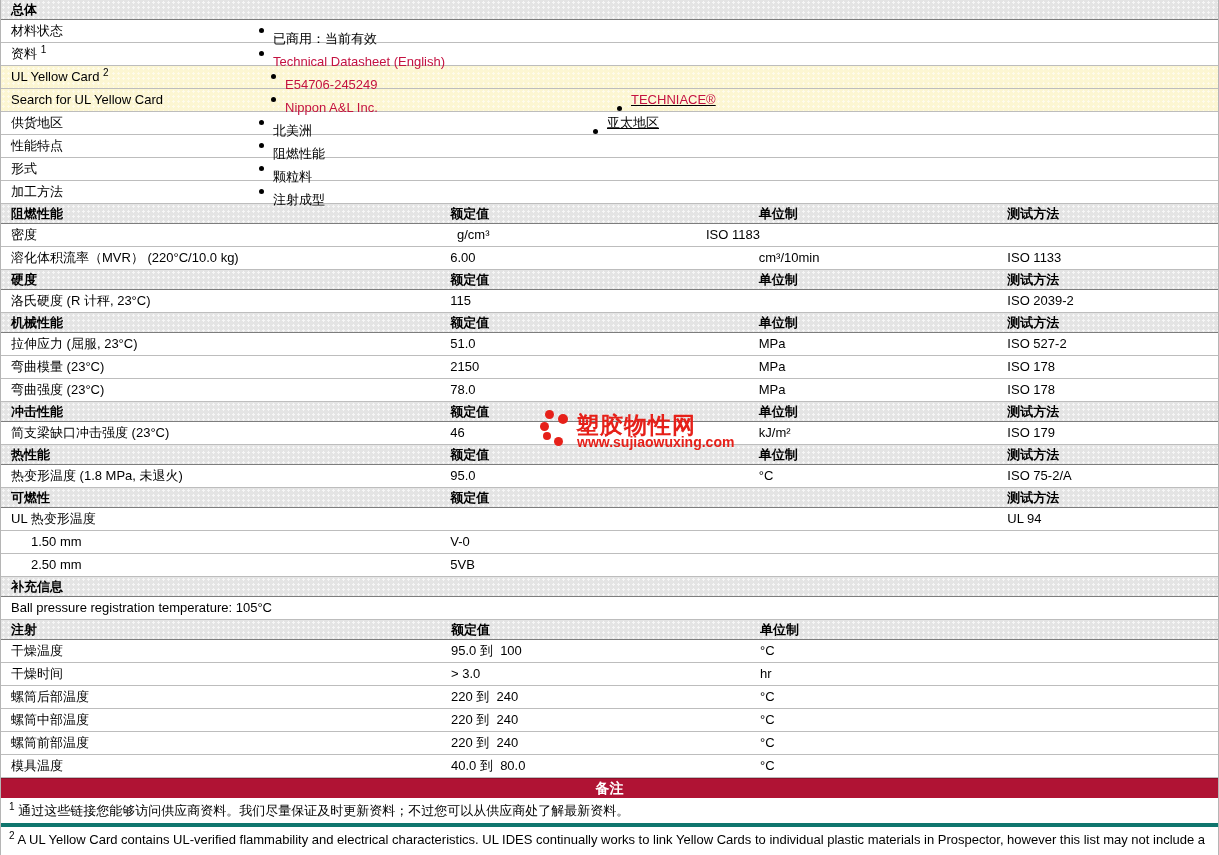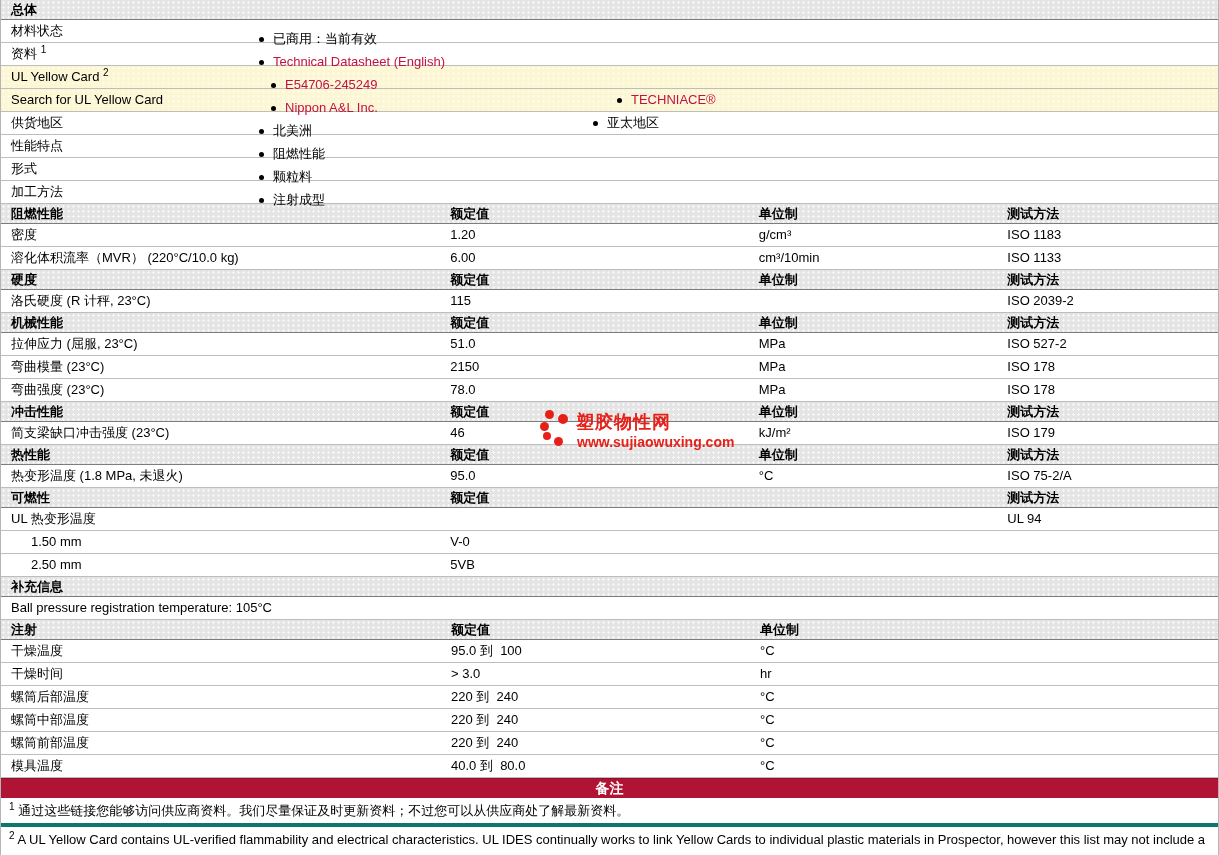--- a/index.html
+++ b/index.html
@@ -29,40 +29,40 @@
   }
   .c-label { width:450px; padding-left:10px; overflow:hidden; white-space:nowrap; }
   .c-label.ind { padding-left:30px; }
   .c-label.wide { width:1219px; }
   .c-val { width:303px; white-space:pre; overflow:hidden; }
   .c-unit { width:249px; padding-left:6px; white-space:nowrap; overflow:hidden; }
   .c-test { width:217px; padding-left:6px; white-space:nowrap; overflow:hidden; }
   .b { font-weight:bold; }
   
   .o-label { width:248px; padding-left:10px; white-space:nowrap; overflow:hidden; }
-  .o-item { width:334px; padding-left:10px; display:flex; align-items:center; white-space:nowrap; overflow:hidden;margin-top:16px; }
-  .o-item2 { flex:1; padding-left:10px; display:flex; align-items:center; white-space:nowrap; overflow:hidden; }
+  .o-item { width:334px; padding-left:10px; display:flex; align-items:flex-start; white-space:nowrap; overflow:hidden;margin-top:16px; }
+  .o-item2 { flex:1; padding-left:10px; display:flex; align-items:flex-end; white-space:nowrap; overflow:hidden;text-decoration:underline; }
   .dot { display:inline-block; width:5px; height:5px; border-radius:50%; background:#000; margin-right:9px; flex:0 0 auto; }
   .lnk { color:#c41240; cursor:pointer; }
   sup { font-size:10px; vertical-align:super; line-height:0; }
   
   .remark {
     height:20px; line-height:19px; background:#b01334; color:#fff;
     font-weight:bold; text-align:center; font-size:14px;
     border-top:1px solid #8a0f29;
   }
   
   .fnote { padding:3px 0 2px 8px; line-height:19px; }
   .fnote.first { border-bottom:4px solid #0f766e; padding-bottom:3px; }
   .fnline { white-space:nowrap; }
   .fnline2 { white-space:nowrap; padding-left:1px; margin-top:2px; }
   
   .wm { position:absolute; left:540px; top:403px; width:150px; height:44px; pointer-events:none; }
   .wm .d { position:absolute; border-radius:50%; background:#e62019; }
-  .wm-name { position:absolute; left:36px; top:7px; font-size:18px; font-weight:bold; color:#e62019; letter-spacing:1px; white-space:nowrap; }
+  .wm-name { position:absolute; left:36px; top:7px; font-size:23px; font-weight:bold; color:#e62019; letter-spacing:1px; white-space:nowrap; }
   .wm-url { position:absolute; left:37px; top:31px; font-size:14px; font-weight:bold; color:#e62019; white-space:nowrap; }
 </style>
 </head>
 <body>
 
 <div class="page">
 
   <div class="shead">
     <div class="c-label b">总体</div>
   </div>
@@ -140,21 +140,20 @@
   </div>
 
   <div class="shead">
     <div class="c-label b">阻燃性能</div>
     <div class="c-val b">额定值</div>
     <div class="c-unit b">单位制</div>
     <div class="c-test b">测试方法</div>
   </div>
   <div class="prow">
     <div class="c-label">密度</div>
-    <div class="c-val">1.20</div>
     <div class="c-unit">g/cm³</div>
     <div class="c-test">ISO 1183</div>
   </div>
   <div class="prow">
     <div class="c-label">溶化体积流率（MVR）  (220°C/10.0 kg)</div>
     <div class="c-val">6.00</div>
     <div class="c-unit">cm³/10min</div>
     <div class="c-test">ISO 1133</div>
   </div>
 

